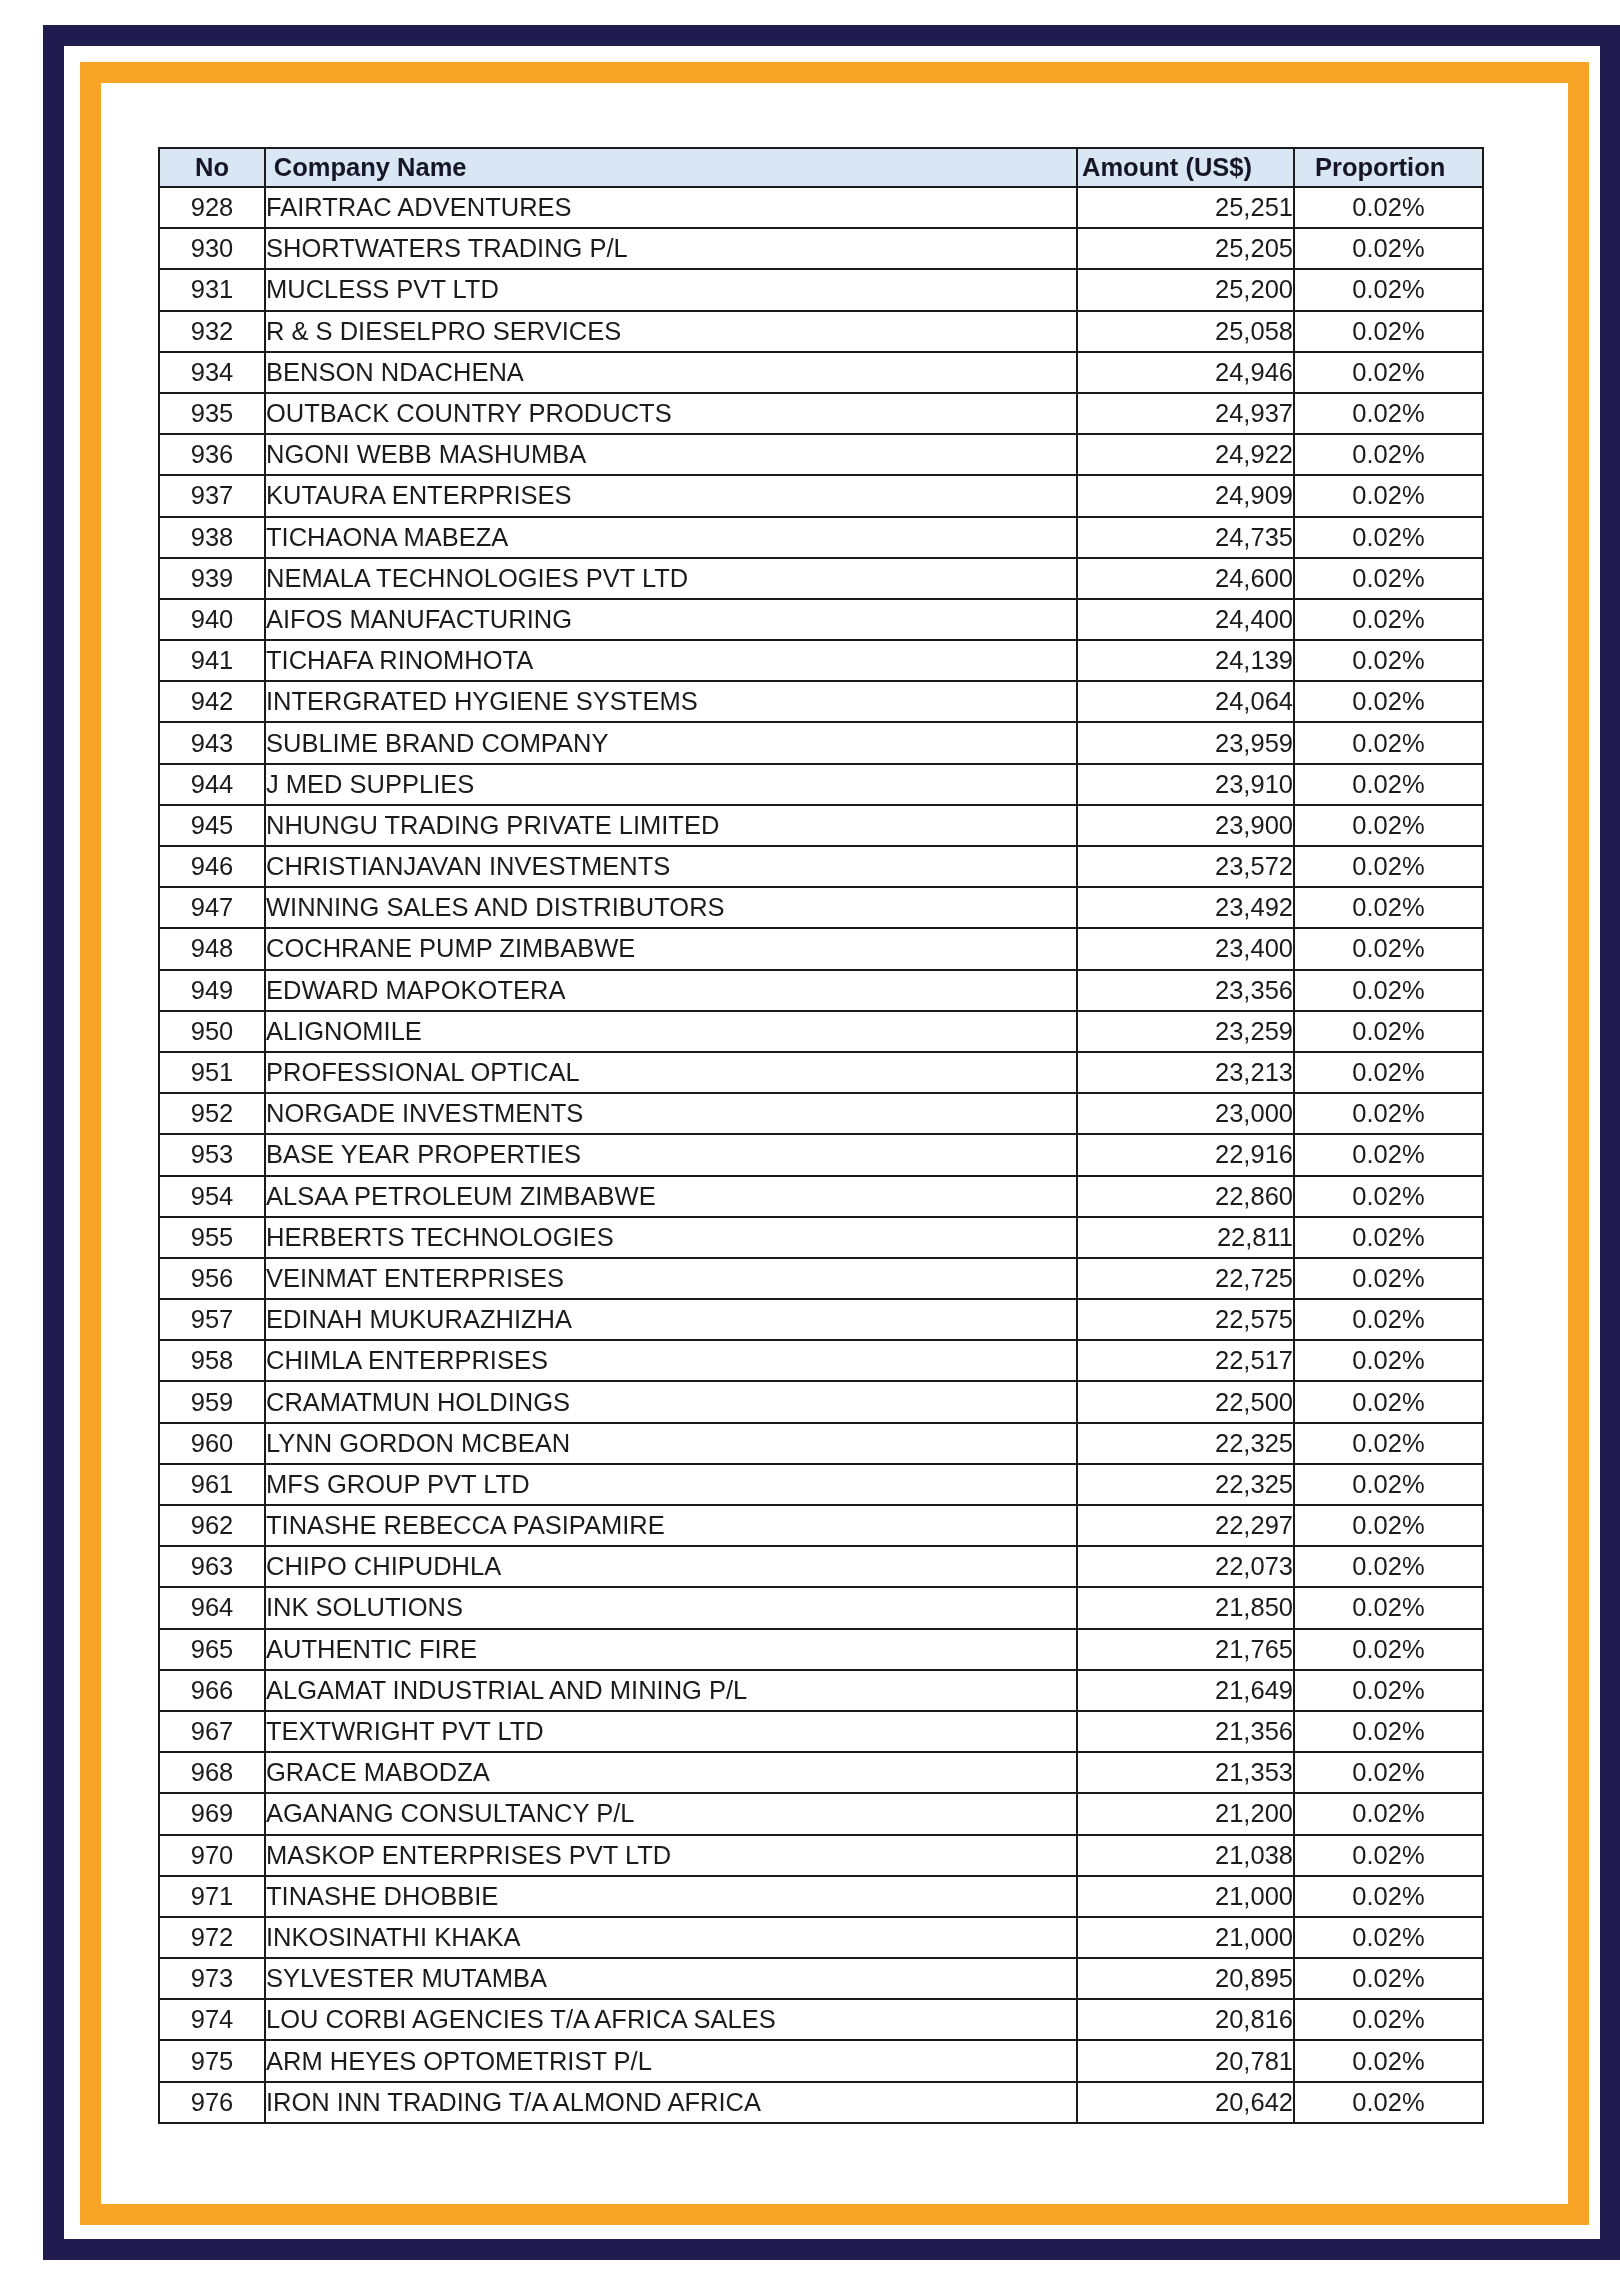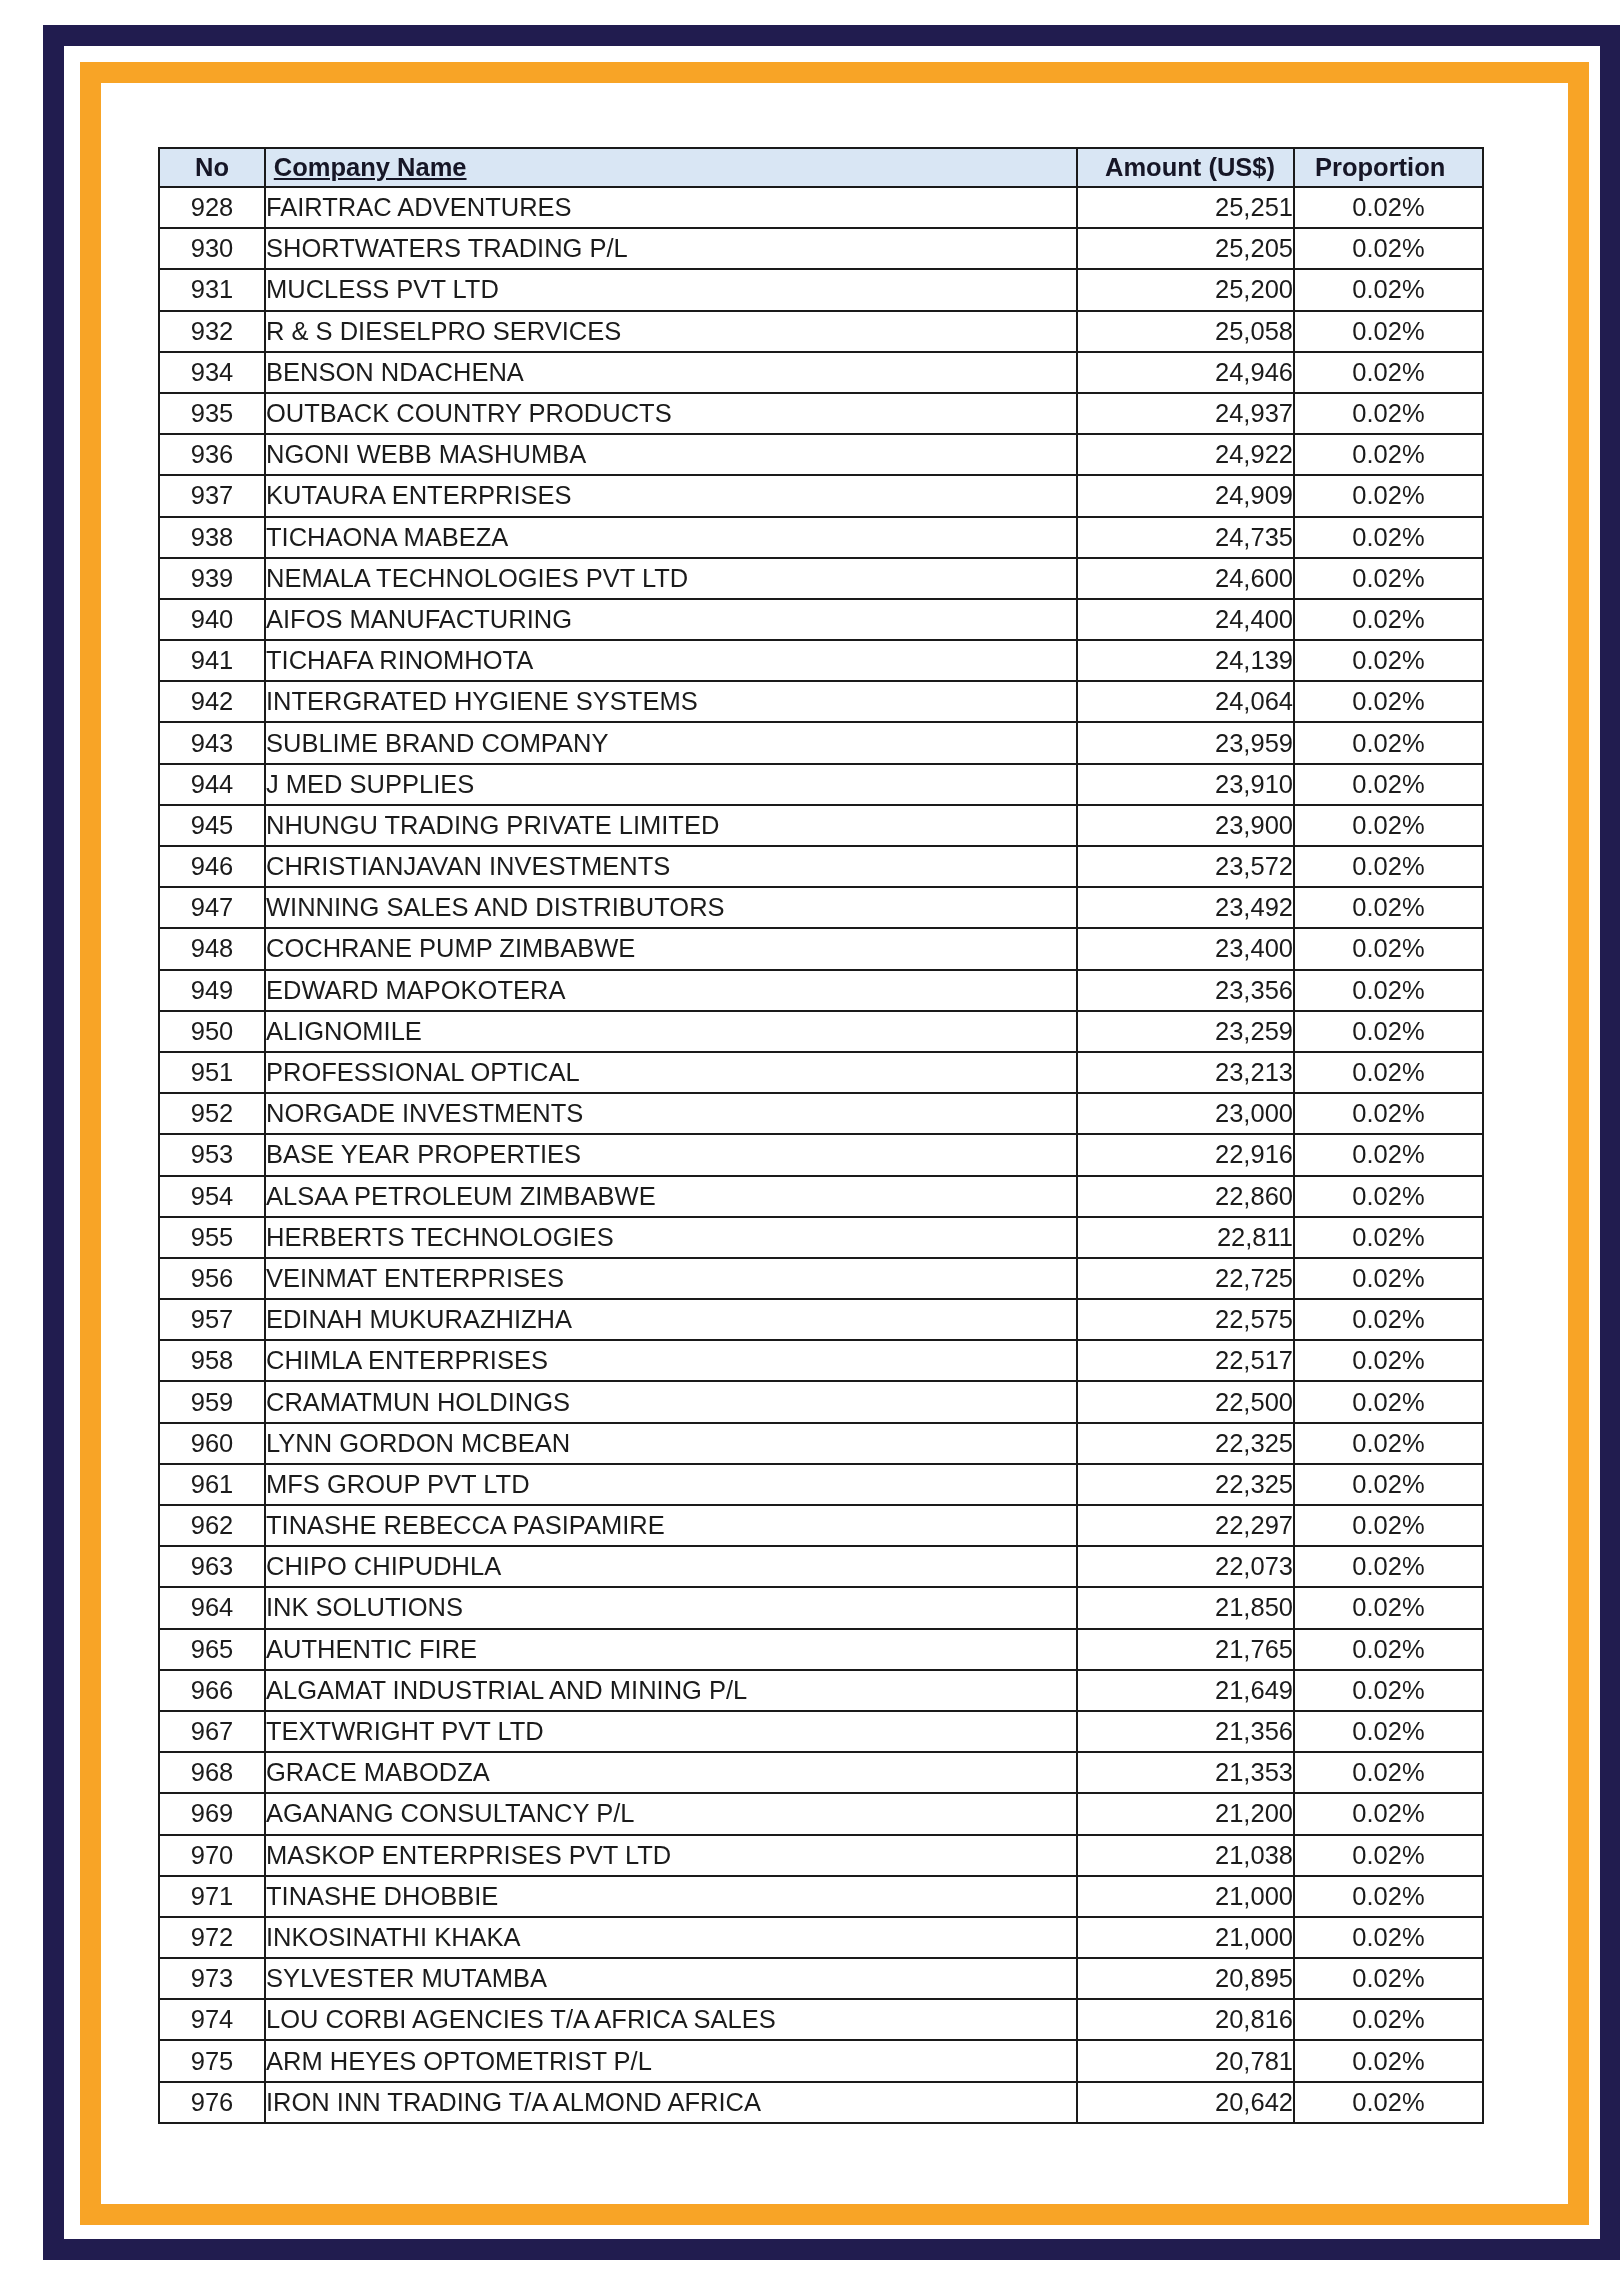--- a/index.html
+++ b/index.html
@@ -69,22 +69,22 @@
   .col-name   { width: 812px; }
   .col-amount { width: 217px; }
   .col-prop   { width: 189px; }
 
   .cell-no     { text-align: center; }
   .cell-name   { text-align: left;  padding-left: 7.8px; }
   .cell-amount { text-align: right; padding-right: 14.7px; }
   .cell-prop   { text-align: center; }
 
   thead .head-no     { text-align: center; }
-  thead .head-name   { text-align: left; padding-left: 7.8px; text-decoration: underline; }
-  thead .head-amount { text-align: left; padding-left: 27px; }
+  thead .head-name   { text-align: left; padding-left: 7.8px; }
+  thead .head-amount { text-align: left; padding-left: 4px; }
   thead .head-prop   { text-align: left; padding-left: 20px; }
 </style>
 </head>
 <body>
 
 <div class="page">
   <div class="navy-frame"></div>
   <div class="orange-frame"></div>
 
   <table class="company-table">

